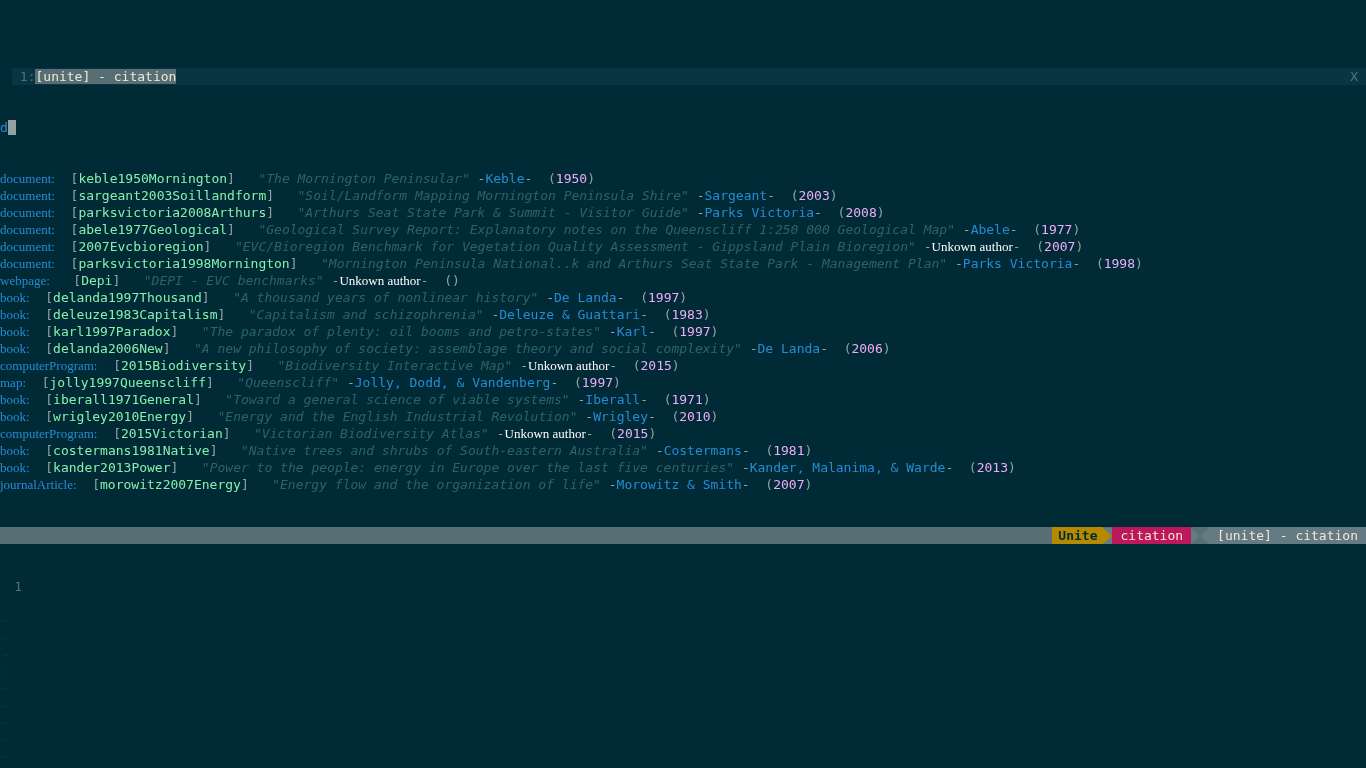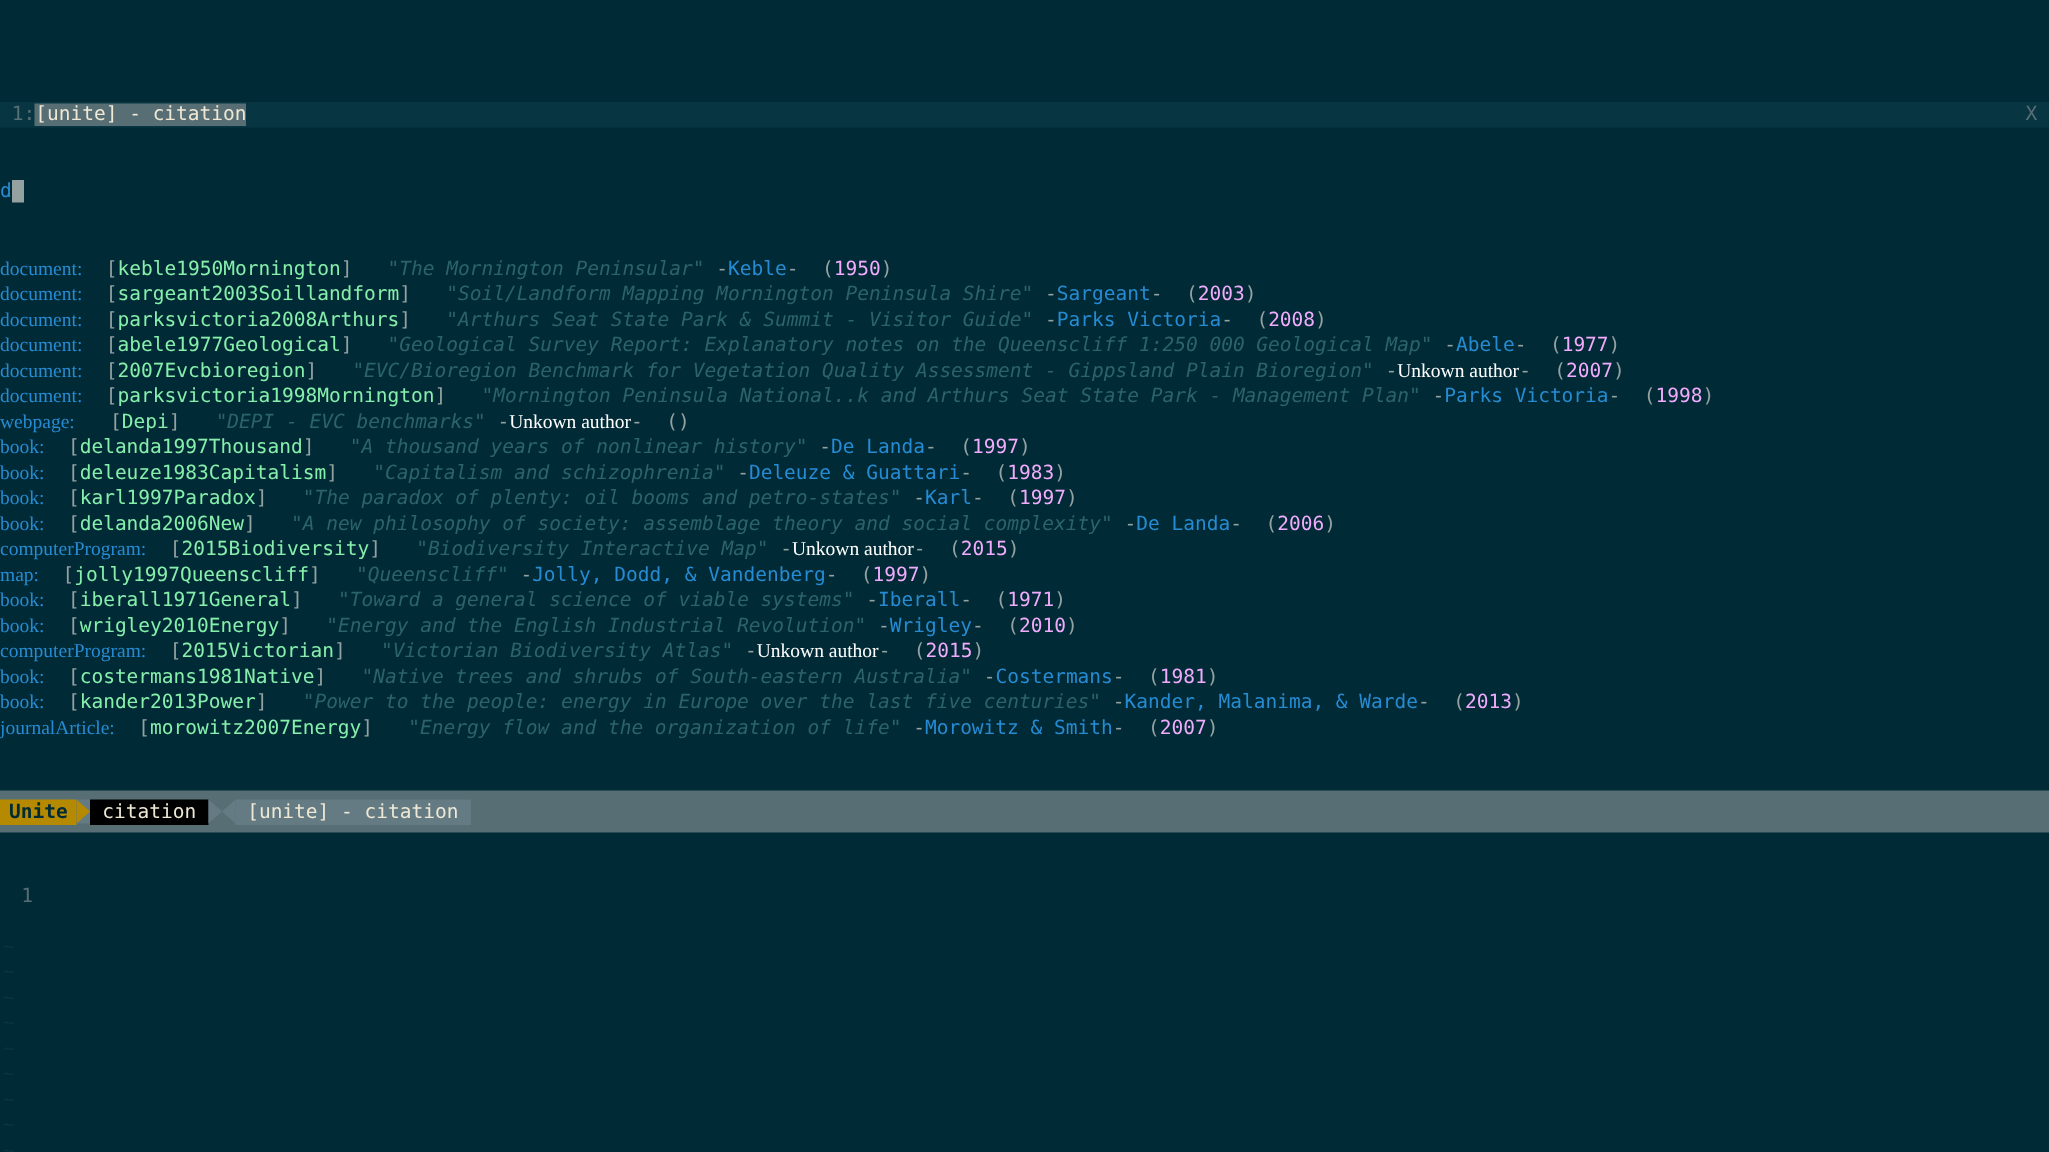--- a/index.html
+++ b/index.html
@@ -11,43 +11,45 @@
   color: #839496;
   width: 1366px;
   height: 768px;
   overflow: hidden;
   white-space: pre;
 }
 .tabline {
   background: #073642;
   color: #586e75;
   height: 17px;
+  margin-left: 12px;
 }
 .tabline .active { background: #586e75; color: #eee8d5; }
 .tabline .close { float: right; color: #586e75; }
 .prompt-line { color: #268bd2; }
 .cursor { background: #93a1a1; color: #002b36; }
 .row { height: 17px; }
 .type { color: #268bd2; font-family: Liberation Serif, serif; }
 .br { color: #93a1a1; }
 .key { color: #86efac; font-weight: normal; }
 .title { color: #2c6369; font-style: italic; }
 .author { color: #268bd2; text-align: right; }
 .unknown { color: #ffffff; font-family: Liberation Serif, serif; }
 .year { color: #f0abfc; }
 .par { color: #93a1a1; }
 .statusline {
   background: #586e75;
   color: #002b36;
-  height: 28px;
+  height: 17px;
   display: flex;
   align-items: center;
+  justify-content: flex-end;
 }
 .sl-unite { background: #b58900; color: #002b36; padding: 0 6px; font-weight: bold; }
-.sl-citation { background: #000000; color: #eee8d5; padding: 0 8px; }
+.sl-citation { background: #be185d; color: #eee8d5; padding: 0 8px; }
 .sl-arrow1 { width:0; height:0; border-top:8.5px solid transparent; border-bottom:8.5px solid transparent; border-left:9px solid #b58900; background:#657b83; }
 .sl-arrow2 { width:0; height:0; border-top:8.5px solid transparent; border-bottom:8.5px solid transparent; border-left:9px solid #657b83; }
 .sl-info { color: #002b36; padding-left: 8px; flex: 1; }
 .sl-right { background: #657b83; color: #eee8d5; padding: 0 8px; }
 .sl-arrow3 { width:0; height:0; border-top:8.5px solid transparent; border-bottom:8.5px solid transparent; border-right:9px solid #657b83; }
 .line-num { color: #586e75; text-align: right; width: 30px; display: inline-block; padding-right: 8px; }
 .tilde { color: #073642; padding-left: 2px; }
 </style>
 </head>
 <body>

